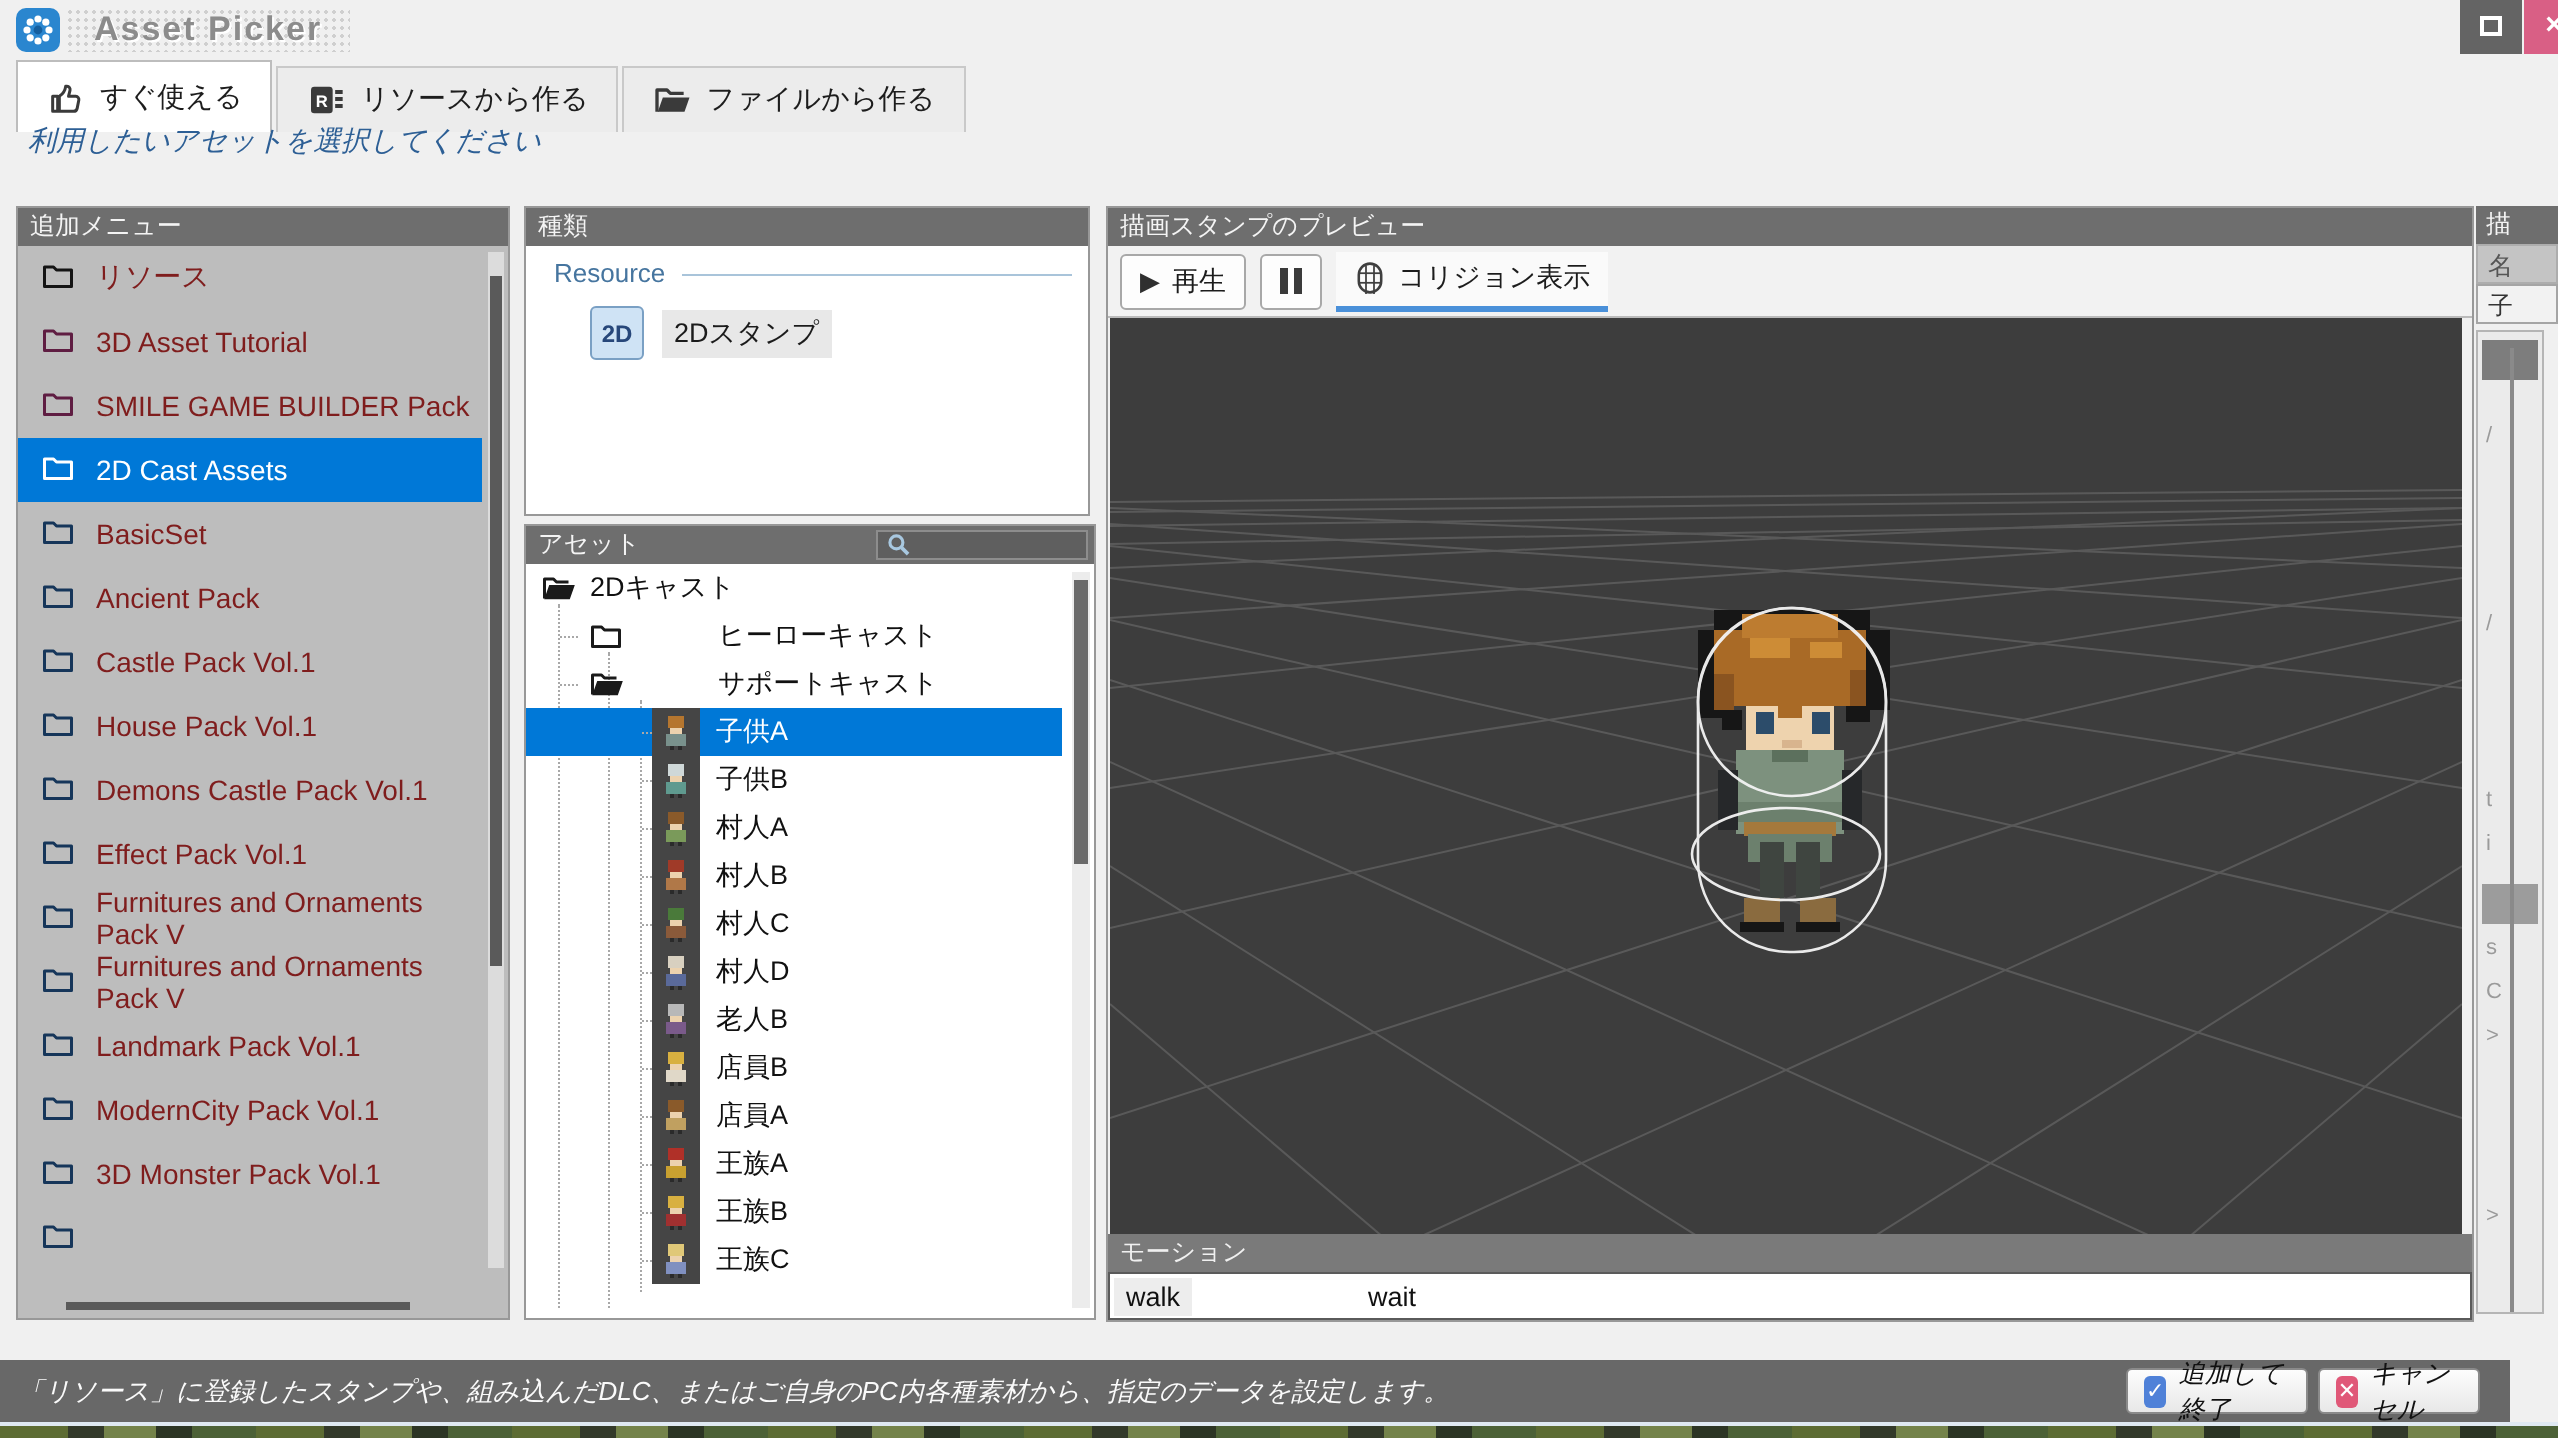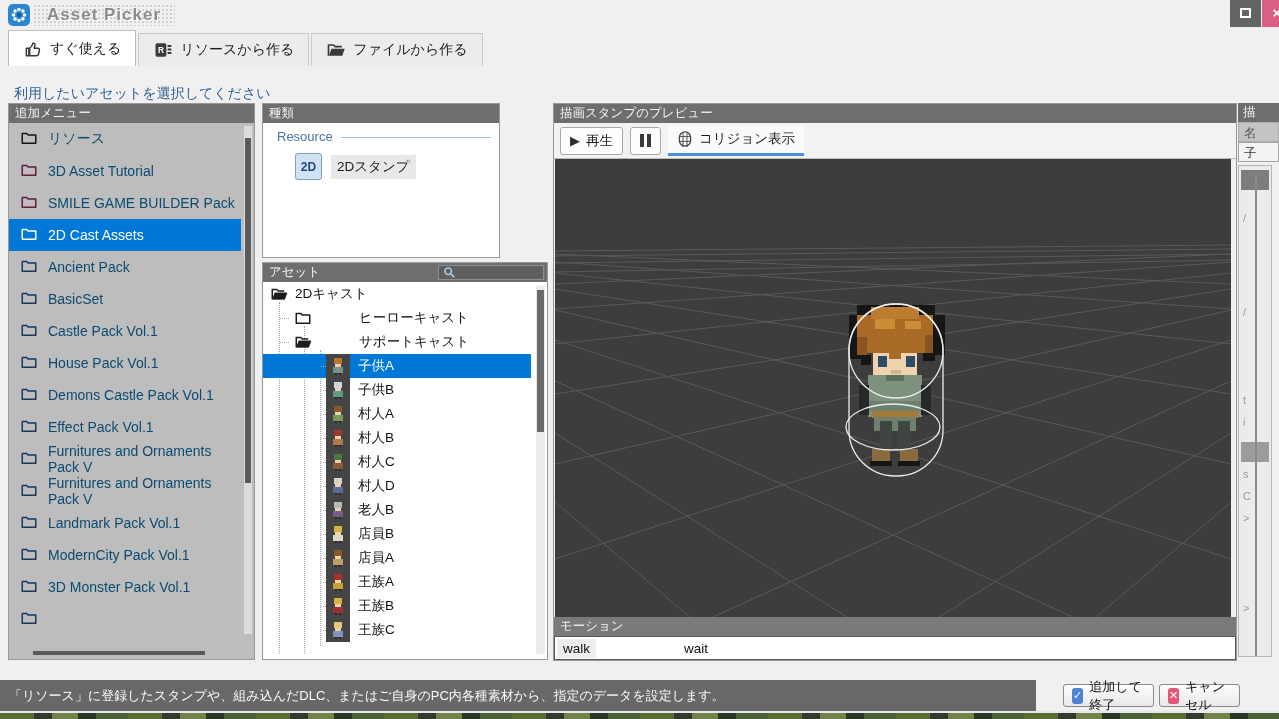--- a/index.html
+++ b/index.html
@@ -24,42 +24,42 @@
 
   
   #tabbar { left:8px; top:30px; height:36px; display:flex; align-items:flex-end; }
   .tab { display:flex; align-items:center; gap:7px; padding:0 14px; height:33px;
     background:#ececec; border:1px solid #c9c9c9; border-bottom:none;
     font-size:14px; color:#1d1d1d; }
   .tab.active { background:#fff; height:36px; border-color:#bdbdbd; }
   .tab + .tab { margin-left:2px; }
   .tab-icon svg { display:block; }
 
-  #instruction { left:14px; top:85px; font-size:14px; color:#2d5f95; }
+  #instruction { left:14px; top:62px; font-size:14px; color:#2d5f95;font-style:italic; }
 
   
   .panel { border:1px solid #989898; background:#fff; }
   .panel-header { height:19px; background:#6e6e6e; color:#f4f4f4; font-size:12.5px;
     line-height:19px; padding-left:6px; position:relative; }
 
   
   #sidebar { left:8px; top:103px; width:247px; height:557px; background:#bdbdbd;
     border:1px solid #989898; }
   #sidebar-list { position:absolute; left:0; top:19px; right:0; bottom:16px;
     overflow:hidden; }
   .side-item { display:flex; align-items:center; gap:9px; height:32px;
-    padding-left:10px; font-size:14px; color:#0c4a6e; width:232px; }
+    padding-left:10px; font-size:14px; color:#7f1d1d; width:232px; }
   .side-item.selected { background:#0078d7; color:#fff; }
   .side-item svg { flex:0 0 auto; }
   #side-vsb-track { right:2px; top:22px; width:8px; height:508px; background:#dcdcdc; }
   #side-vsb-thumb { right:3px; top:34px; width:6px; height:345px; background:#5a5a5a; }
   #side-hsb { left:24px; bottom:4px; width:172px; height:4px; background:#5a5a5a; }
 
   
-  #type-panel { left:262px; top:103px; width:238px; height:155px; }
+  #type-panel { left:262px; top:103px; width:283px; height:155px; }
   #type-body { position:absolute; left:0; top:19px; right:0; bottom:0; background:#fff; }
   #resource-group { position:absolute; left:14px; top:6px; right:8px;
     font-size:13px; color:#46759f; display:flex; align-items:center; gap:8px; }
   #resource-group .rule { flex:1; height:1px; background:#a9c4da; margin-top:2px; }
   #stamp-item { position:absolute; left:32px; top:30px; display:flex;
     align-items:center; gap:9px; }
   #stamp-icon { width:27px; height:27px; background:#cfe3f5; border:1px solid #7aa0c4;
     border-radius:3px; color:#27477a; font-weight:bold; font-size:12px;
     display:flex; align-items:center; justify-content:center; }
   #stamp-label { font-size:13.5px; color:#1b1b1b; background:#e8e8e8; padding:3px 6px; }
@@ -119,21 +119,21 @@
   #strip-value { width:100%; height:20px; background:#f2f2f2; color:#333;
     font-size:12.5px; line-height:20px; padding-left:5px; border:1px solid #a5a5a5; }
   #strip-list { position:absolute; left:0; top:62px; width:34px; bottom:6px;
     background:#ebebeb; border:1px solid #b5b5b5; overflow:hidden; }
   #strip-sel1 { left:2px; top:4px; width:28px; height:20px; background:#7d7d7d; }
   #strip-sel2 { left:2px; top:276px; width:28px; height:20px; background:#9c9c9c; }
   #strip-vsb { left:16px; top:8px; width:2px; height:490px; background:#8a8a8a; }
   .strip-glyph { position:absolute; left:4px; font-size:11px; color:#9a9a9a; }
 
   
-  #statusbar { left:0; top:680px; width:1036px; height:31px; background:#686868; }
+  #statusbar { left:0; top:680px; width:1255px; height:31px; background:#686868;font-style:italic; }
   #status-msg { position:absolute; left:9px; top:7px; font-size:13px; color:#fafafa; }
   .dlg-btn { position:absolute; top:4px; height:23px; display:flex; align-items:center;
     gap:6px; padding:0 8px; font-size:13px; color:#111;
     background:linear-gradient(#fdfdfd,#e8e8e8); border:1px solid #8a8a8a;
     border-radius:3px; }
   #confirm-btn { left:1063px; width:91px; }
   #cancel-btn { left:1159px; width:81px; }
   .mini-ic { width:16px; height:16px; border-radius:3px; color:#fff; font-size:11px;
     font-weight:bold; display:flex; align-items:center; justify-content:center; }
   #confirm-ic { background:#4f81d8; }
@@ -228,27 +228,27 @@
         <div class="side-item selected">
           <span><svg viewBox="0 0 24 24" width="20" height="18">
               <path d="M3 6 h6 l2 2 h10 v11 H3 Z" fill="none" stroke="#ffffff" stroke-width="2" stroke-linejoin="round"></path>
             </svg></span>
           <span class="side-label">2D Cast Assets</span>
         </div>
         <div class="side-item">
           <span><svg viewBox="0 0 24 24" width="20" height="18">
               <path d="M3 6 h6 l2 2 h10 v11 H3 Z" fill="none" stroke="#16365a" stroke-width="2" stroke-linejoin="round"></path>
             </svg></span>
+          <span class="side-label">BasicSet</span>
+        </div>
+        <div class="side-item">
+          <span><svg viewBox="0 0 24 24" width="20" height="18">
+              <path d="M3 6 h6 l2 2 h10 v11 H3 Z" fill="none" stroke="#16365a" stroke-width="2" stroke-linejoin="round"></path>
+            </svg></span>
           <span class="side-label">Ancient Pack</span>
-        </div>
-        <div class="side-item">
-          <span><svg viewBox="0 0 24 24" width="20" height="18">
-              <path d="M3 6 h6 l2 2 h10 v11 H3 Z" fill="none" stroke="#16365a" stroke-width="2" stroke-linejoin="round"></path>
-            </svg></span>
-          <span class="side-label">BasicSet</span>
         </div>
         <div class="side-item">
           <span><svg viewBox="0 0 24 24" width="20" height="18">
               <path d="M3 6 h6 l2 2 h10 v11 H3 Z" fill="none" stroke="#16365a" stroke-width="2" stroke-linejoin="round"></path>
             </svg></span>
           <span class="side-label">Castle Pack Vol.1</span>
         </div>
         <div class="side-item">
           <span><svg viewBox="0 0 24 24" width="20" height="18">
               <path d="M3 6 h6 l2 2 h10 v11 H3 Z" fill="none" stroke="#16365a" stroke-width="2" stroke-linejoin="round"></path>

